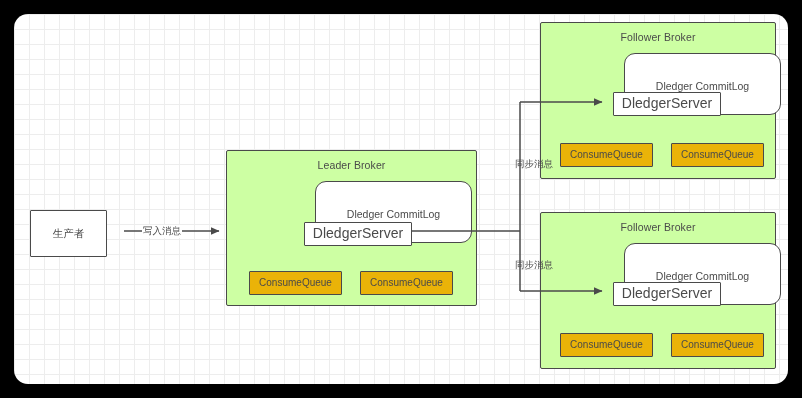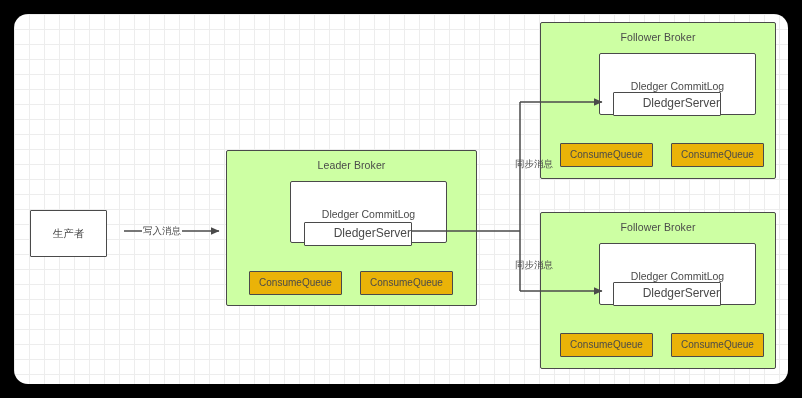--- a/index.html
+++ b/index.html
@@ -51,41 +51,41 @@
     top: 8px;
     font-size: 10.5px;
     color: #4a4a4a;
     letter-spacing: .1px;
     text-align: center;
   }
 
   .whitebox {
     background: #ffffff;
     border: 1.6px solid #4a4a4a;
-    border-radius: 2px;
+    border-radius: 11px;
+    margin-left: 25px;
   }
 
   .commitlog-label {
     position: absolute;
     left: 0;
     right: 0;
     top: 26px;
     font-size: 10.5px;
     color: #4a4a4a;
   }
 
   .dledgerserver {
     background: #ffffff;
     border: 1.6px solid #4a4a4a;
     border-radius: 1px;
-    font-size: 12px;
+    font-size: 14px;
     line-height: 21px;
     color: #4a4a4a;
     z-index: 4;
-    text-align: right;
   }
 
   .cq {
     background: #eab308;
     border: 1.6px solid #4a4a4a;
     border-radius: 1px;
     font-size: 10px;
     line-height: 21px;
     color: #4a4a4a;
   }

